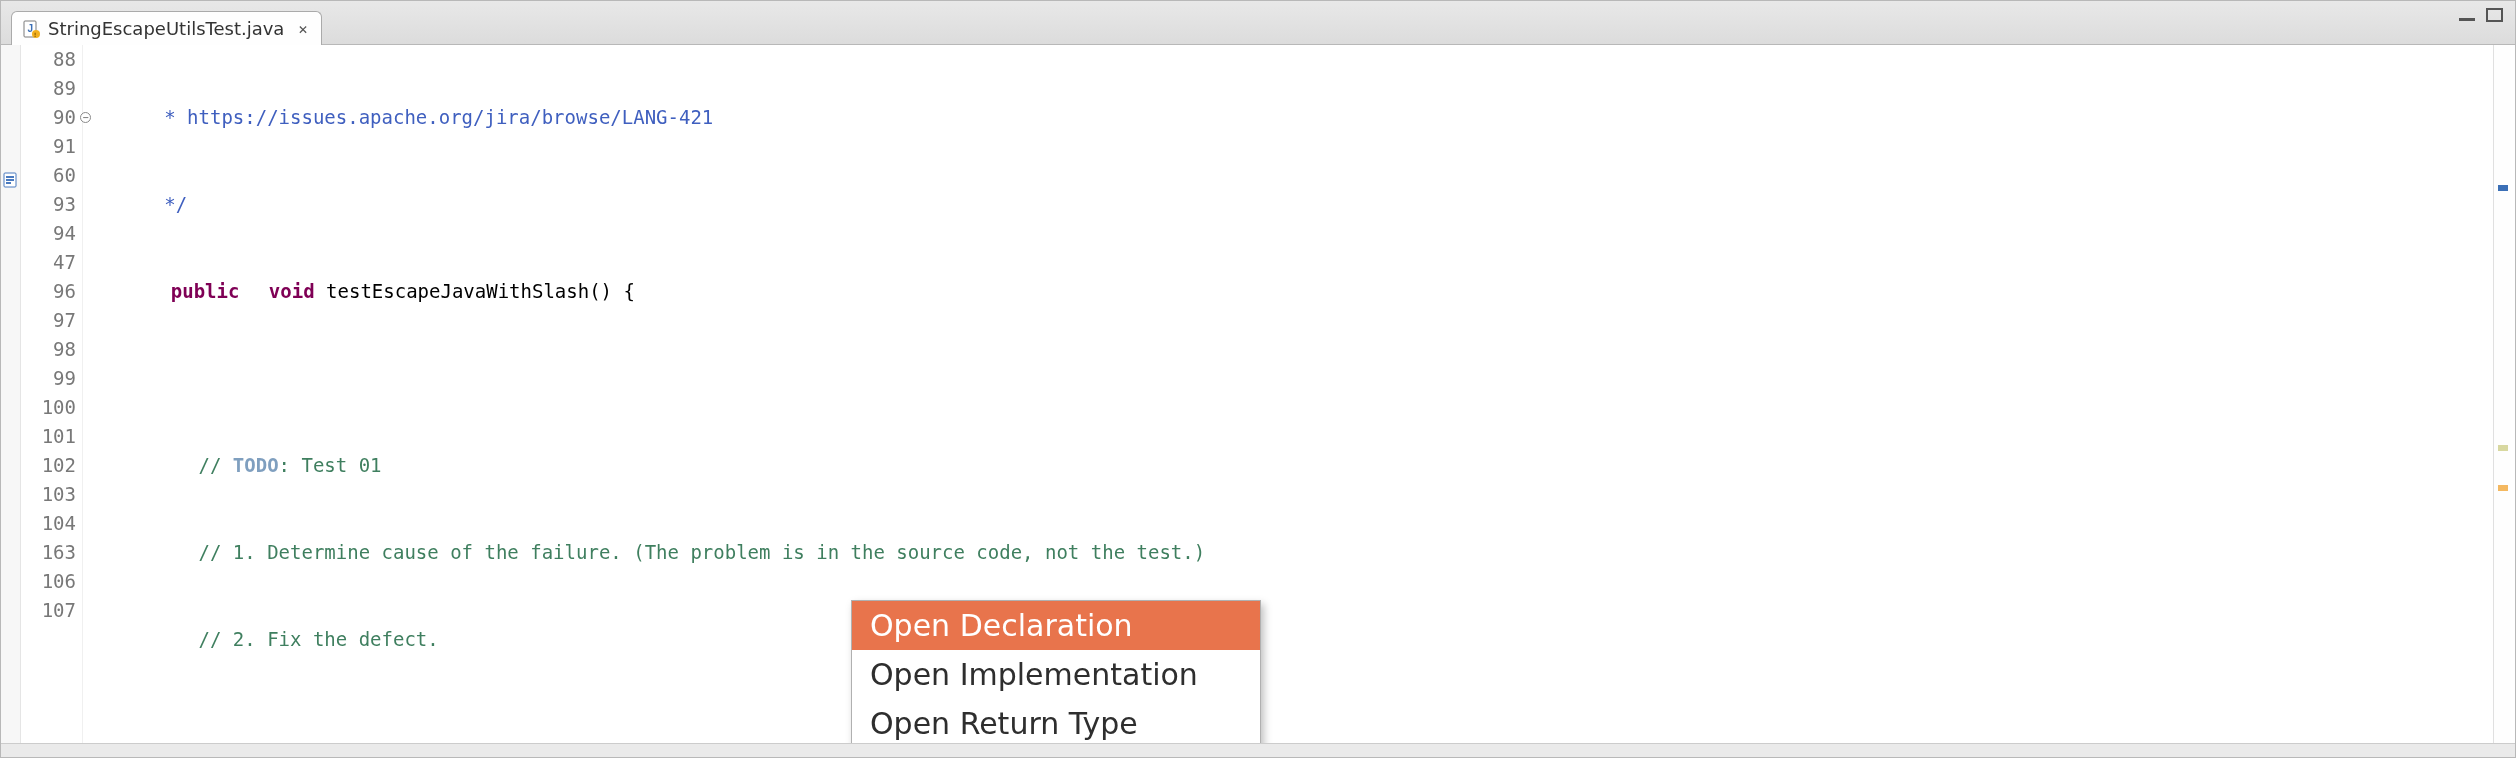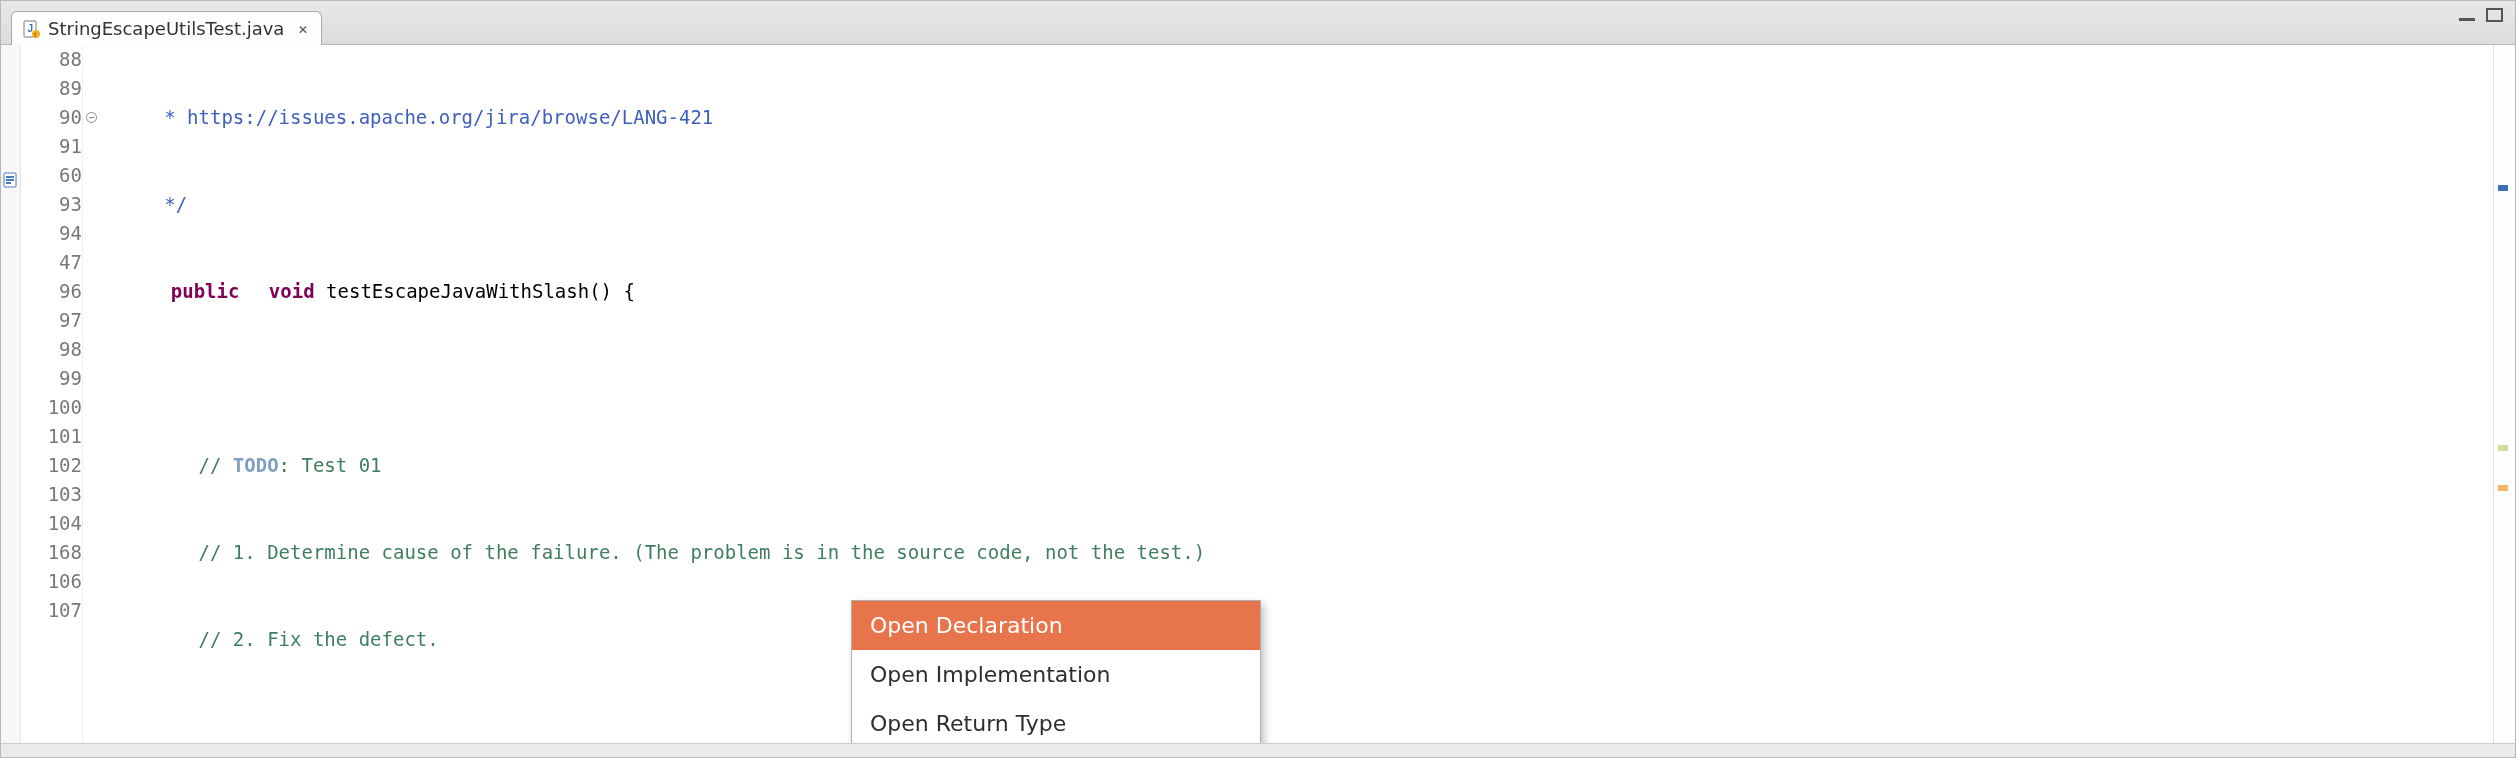--- a/index.html
+++ b/index.html
@@ -85,21 +85,21 @@
   .marker-strip .marker {
     position: absolute;
     left: 2px;
     width: 16px; height: 16px;
   }
   .gutter {
     width: 62px;
     background: #ffffff;
     color: #787878;
     text-align: right;
-    padding-right: 0;
+    padding-right: 6px;
     user-select: none;
     border-right: 1px solid #f0f0f0;
   }
   .gutter .ln { height: 29px; position: relative; }
   .fold-strip { width: 18px; position: relative; }
   .code-area {
     flex: 1;
     white-space: pre;
     padding-left: 6px;
     position: relative;
@@ -121,21 +121,21 @@
   }
   .context-menu {
     position: absolute;
     left: 850px;
     top: 555px;
     width: 410px;
     background: #ffffff;
     border: 1px solid #b0b0b0;
     box-shadow: 3px 4px 8px rgba(0,0,0,0.25);
     font-family: "DejaVu Sans", "Segoe UI", sans-serif;
-    font-size: 22px;
+    font-size: 30px;
     z-index: 100;
   }
   .context-menu .menu-item {
     padding: 10px 18px;
     color: #2e2e2e;
     cursor: pointer;
   }
   .context-menu .menu-item.selected {
     background: #e8744c;
     color: #ffffff;
@@ -203,21 +203,21 @@
       <div class="ln">47</div>
       <div class="ln">96</div>
       <div class="ln">97</div>
       <div class="ln">98</div>
       <div class="ln">99</div>
       <div class="ln">100</div>
       <div class="ln">101</div>
       <div class="ln">102</div>
       <div class="ln">103</div>
       <div class="ln">104</div>
-      <div class="ln">168</div>
+      <div class="ln">163</div>
       <div class="ln">106</div>
       <div class="ln">107</div>
     </div>
 
     <div class="fold-strip"></div>
 
     <div class="code-area">
       <div class="line"><span class="tok-doc">     * https://issues.apache.org/jira/browse/LANG-421</span></div>
       <div class="line"><span class="tok-doc">     */</span></div>
       <div class="line">    <span class="tok-kw">public</span> <span class="tok-kw">void</span><span> testEscapeJavaWithSlash() {</span></div>

